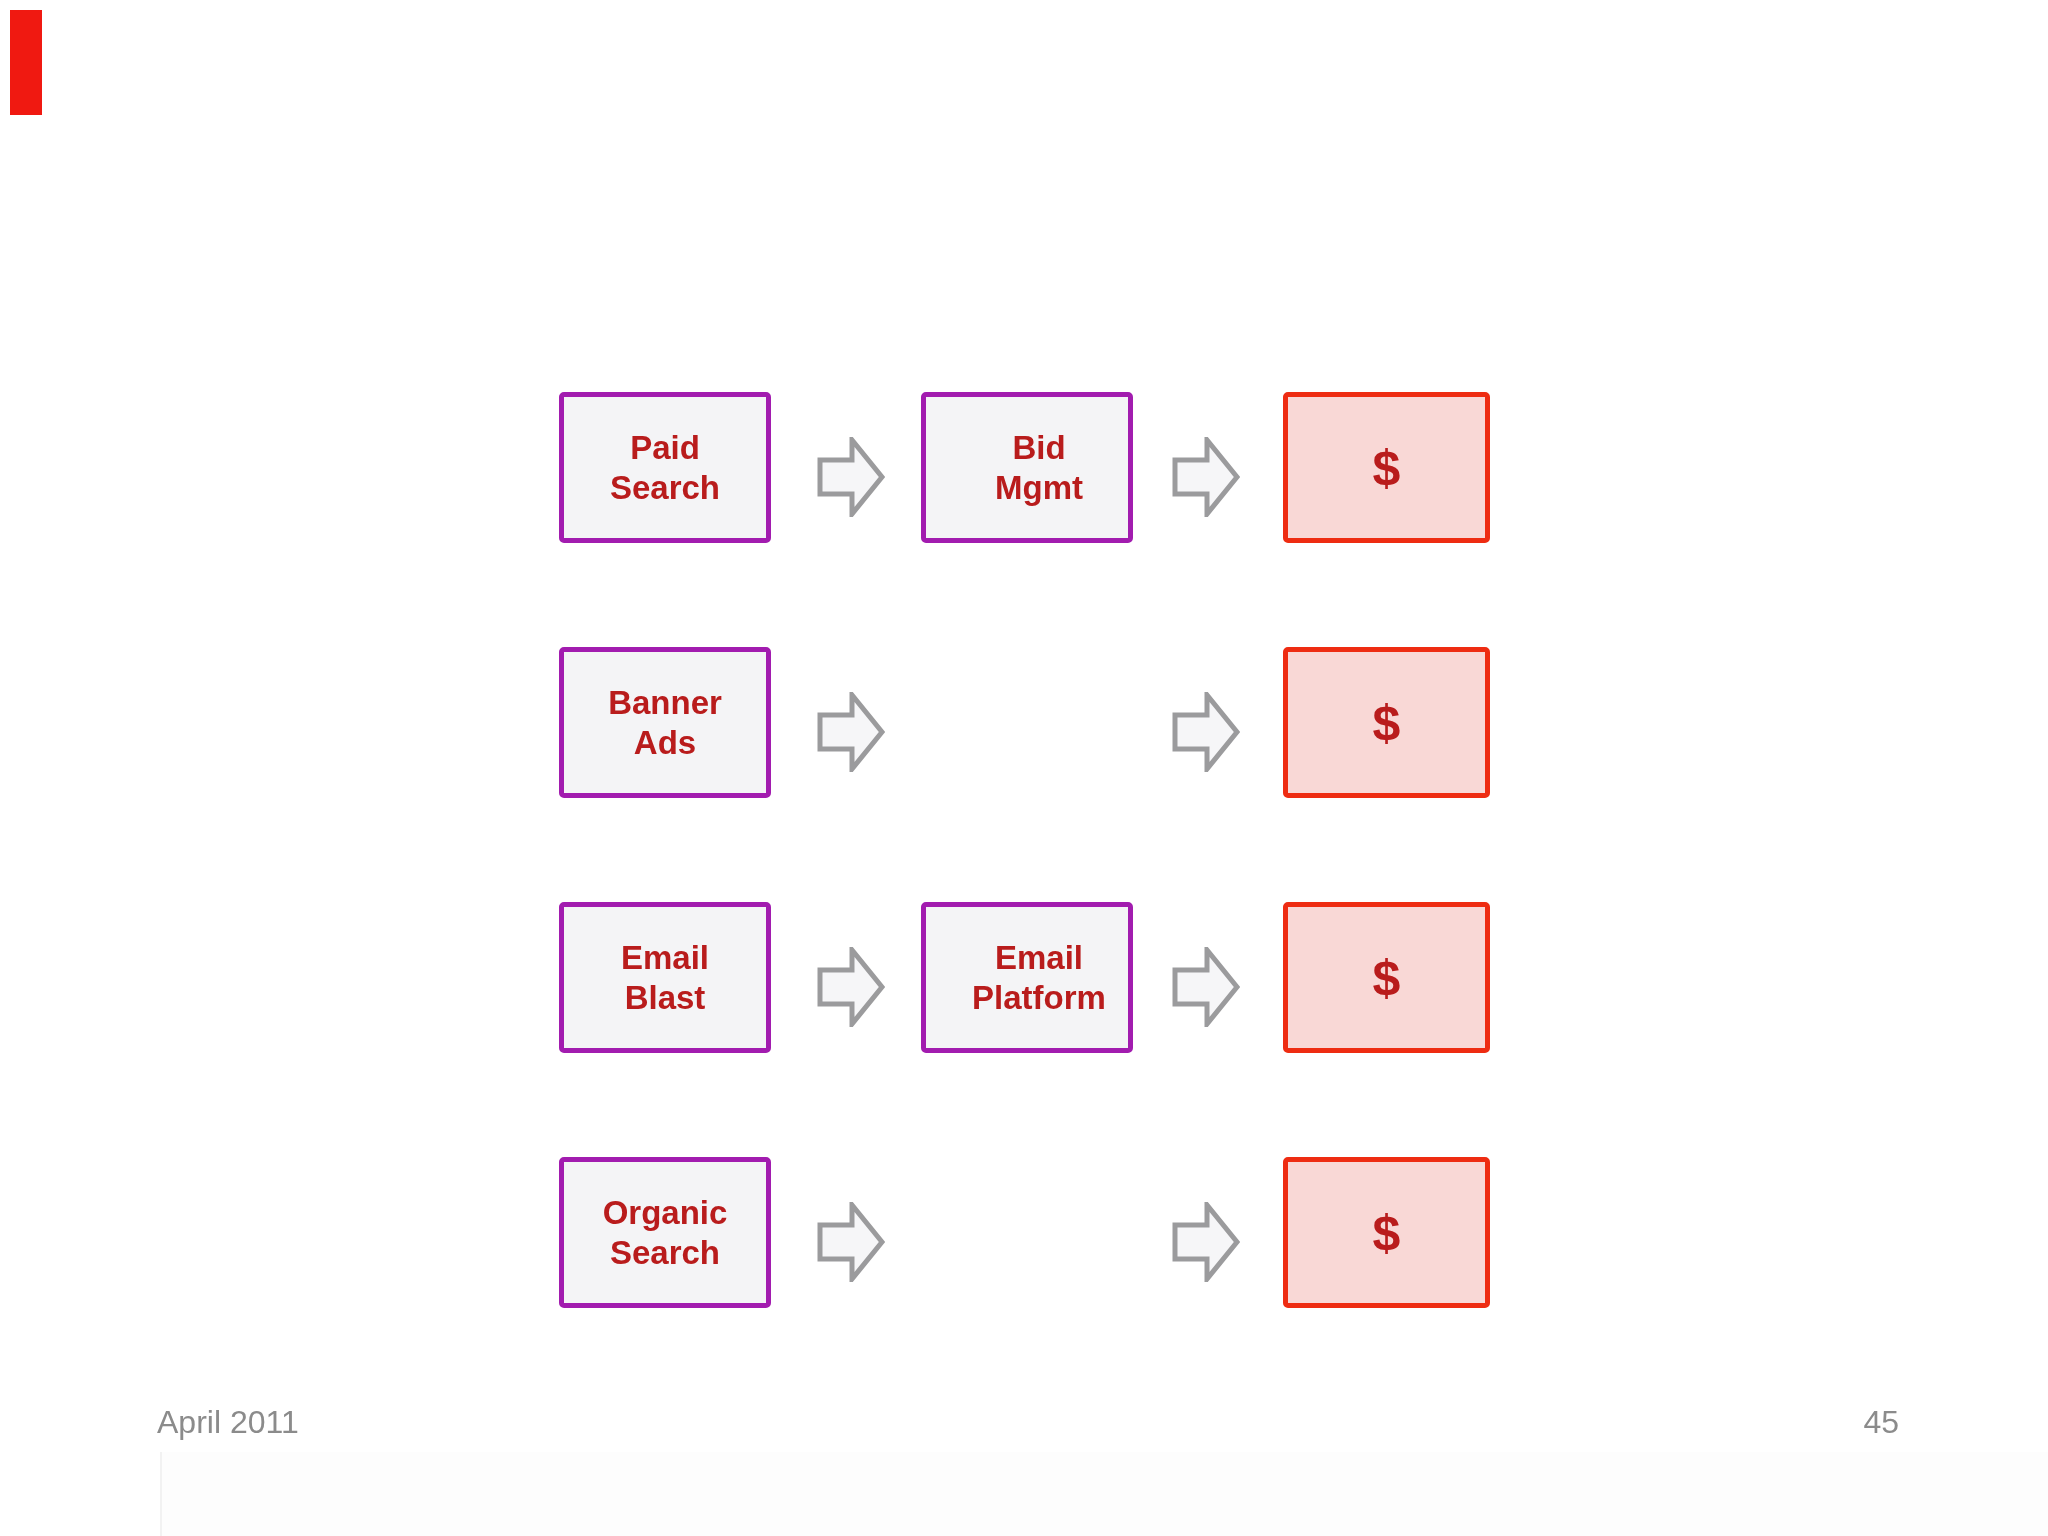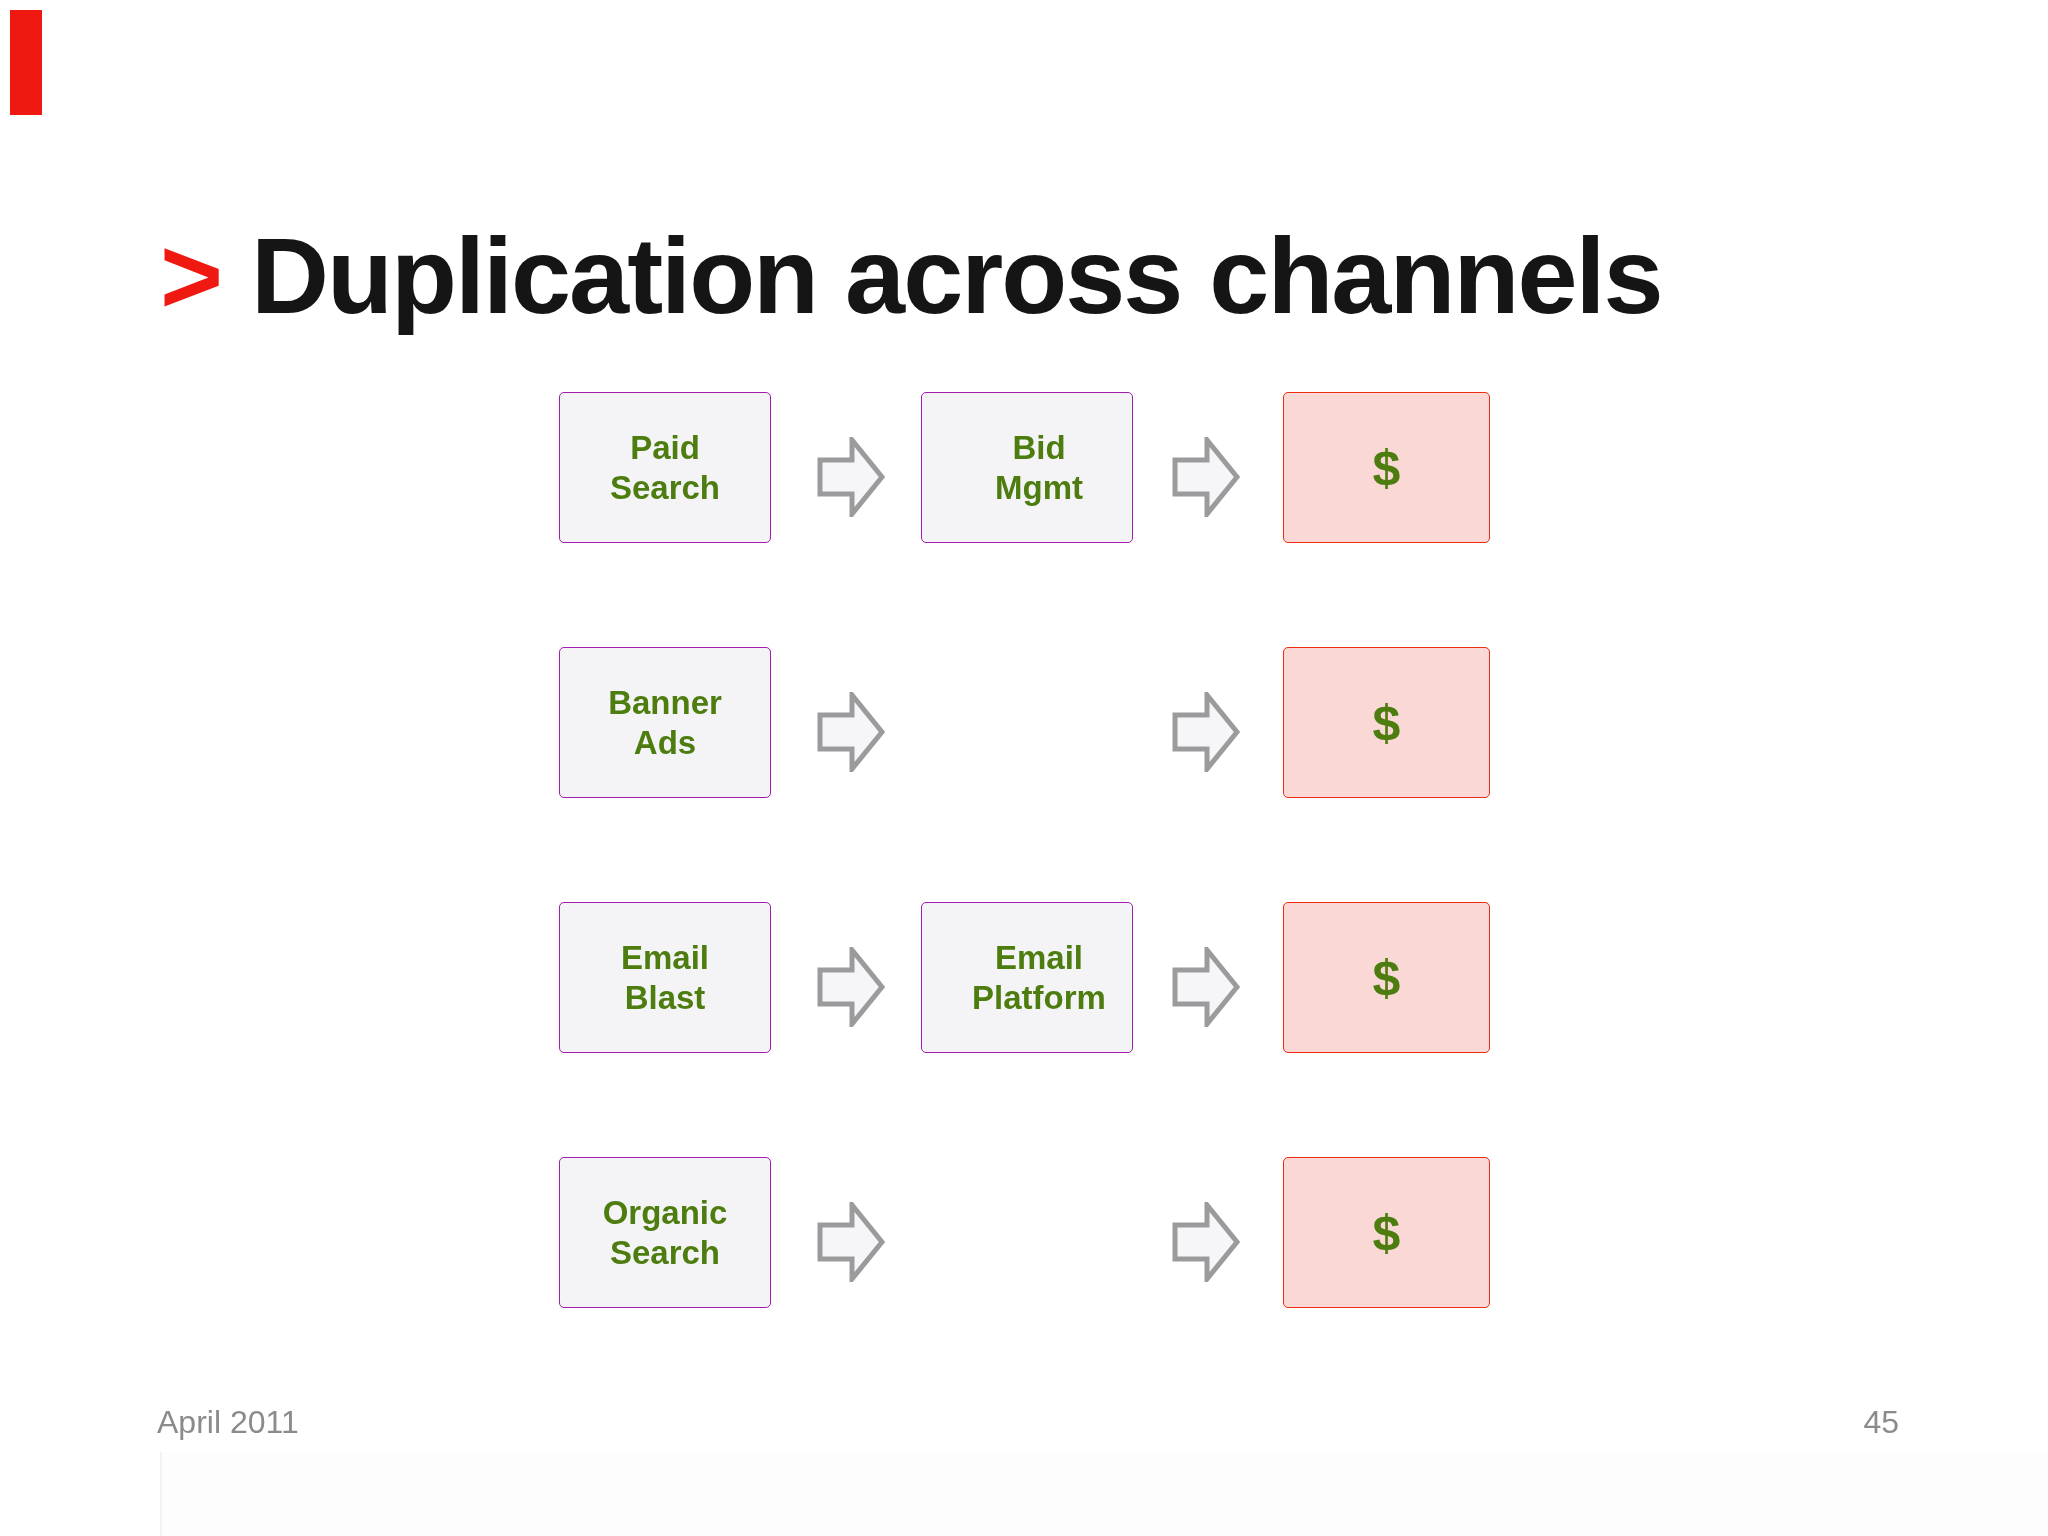--- a/index.html
+++ b/index.html
@@ -25,23 +25,23 @@
     position:absolute;left:160px;top:142px;
     font-size:108px;line-height:1.15;font-weight:700;
     letter-spacing:-2px;color:#151515;white-space:nowrap;
   }
   .title .bullet{color:#f01911;margin-right:30px;}
   
   .flow-row{position:absolute;left:0;width:100%;height:151px;}
   .r1{top:392px}.r2{top:647px}.r3{top:902px}.r4{top:1157px}
   .box{
     position:absolute;top:0;height:151px;box-sizing:border-box;
-    border:1px solid #a21caf;border-radius:5px;background:#f4f4f6;
+    border:5px solid #a21caf;border-radius:5px;background:#f4f4f6;
     display:flex;flex-direction:column;align-items:center;justify-content:center;
-    text-align:center;font-weight:700;font-size:33px;line-height:40px;color:#4d7c0f;
+    text-align:center;font-weight:700;font-size:33px;line-height:40px;color:#b91c1c;
   }
   .c1{left:559px;width:212px;}
   .c2{left:921px;width:212px;padding-left:24px;}
   .c3{left:1283px;width:207px;border-color:#ee2c12;background:#f9d8d6;}
   .c3 .cost{font-size:50px;line-height:50px;}
   .arrow{position:absolute;top:45px;width:68px;height:80px;}
   .a1{left:817px}.a2{left:1172px}
   
   .footer{
     position:absolute;left:0;right:0;top:1404px;height:42px;
@@ -59,21 +59,20 @@
     <symbol id="block-arrow" viewBox="0 0 68 80">
       <polygon points="3,23 35,23 35,3 65,40 35,77 35,57 3,57" fill="#f6f6f8" stroke="#9b9b9d" stroke-width="5" stroke-linejoin="miter"></polygon>
     </symbol>
   </defs>
 </svg>
 
 <div class="slide">
 
   <div class="corner-bar"></div>
 
-  <h1 class="title"><span class="bullet">&gt;</span><span>Duplication across channels</span></h1>
 
   <div class="flow-row r1">
     <div class="box c1">
       <span>Paid</span>
       <span>Search</span>
     </div>
     <svg class="arrow a1">
         <use href="#block-arrow"></use>
       </svg>
     <div class="box c2">

